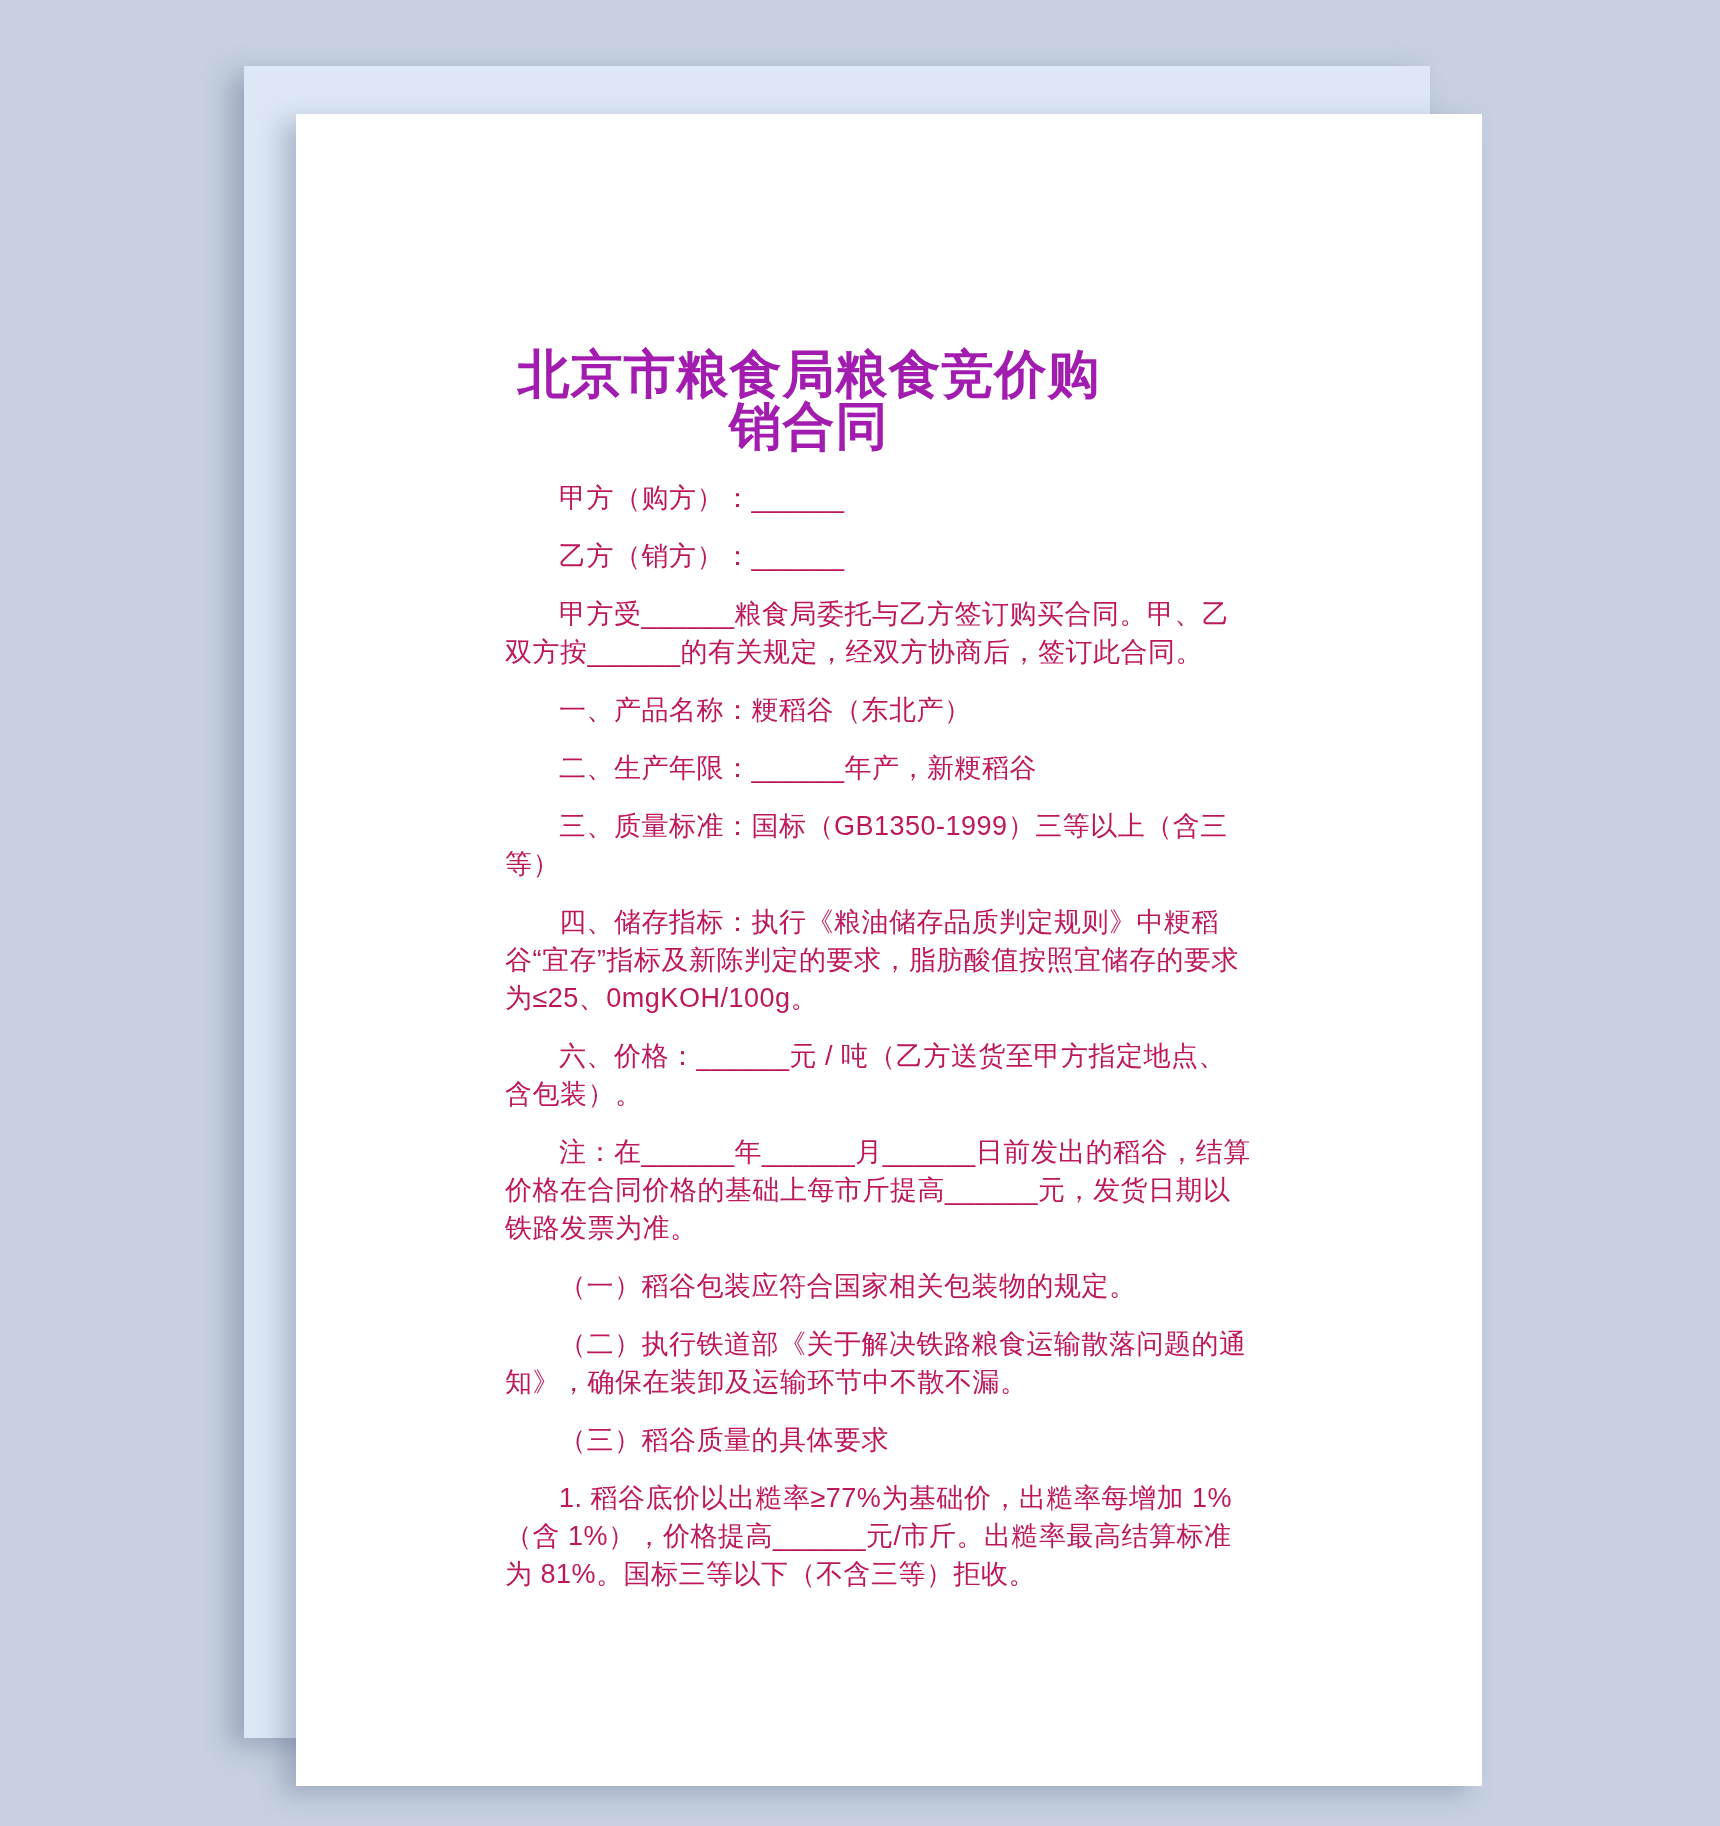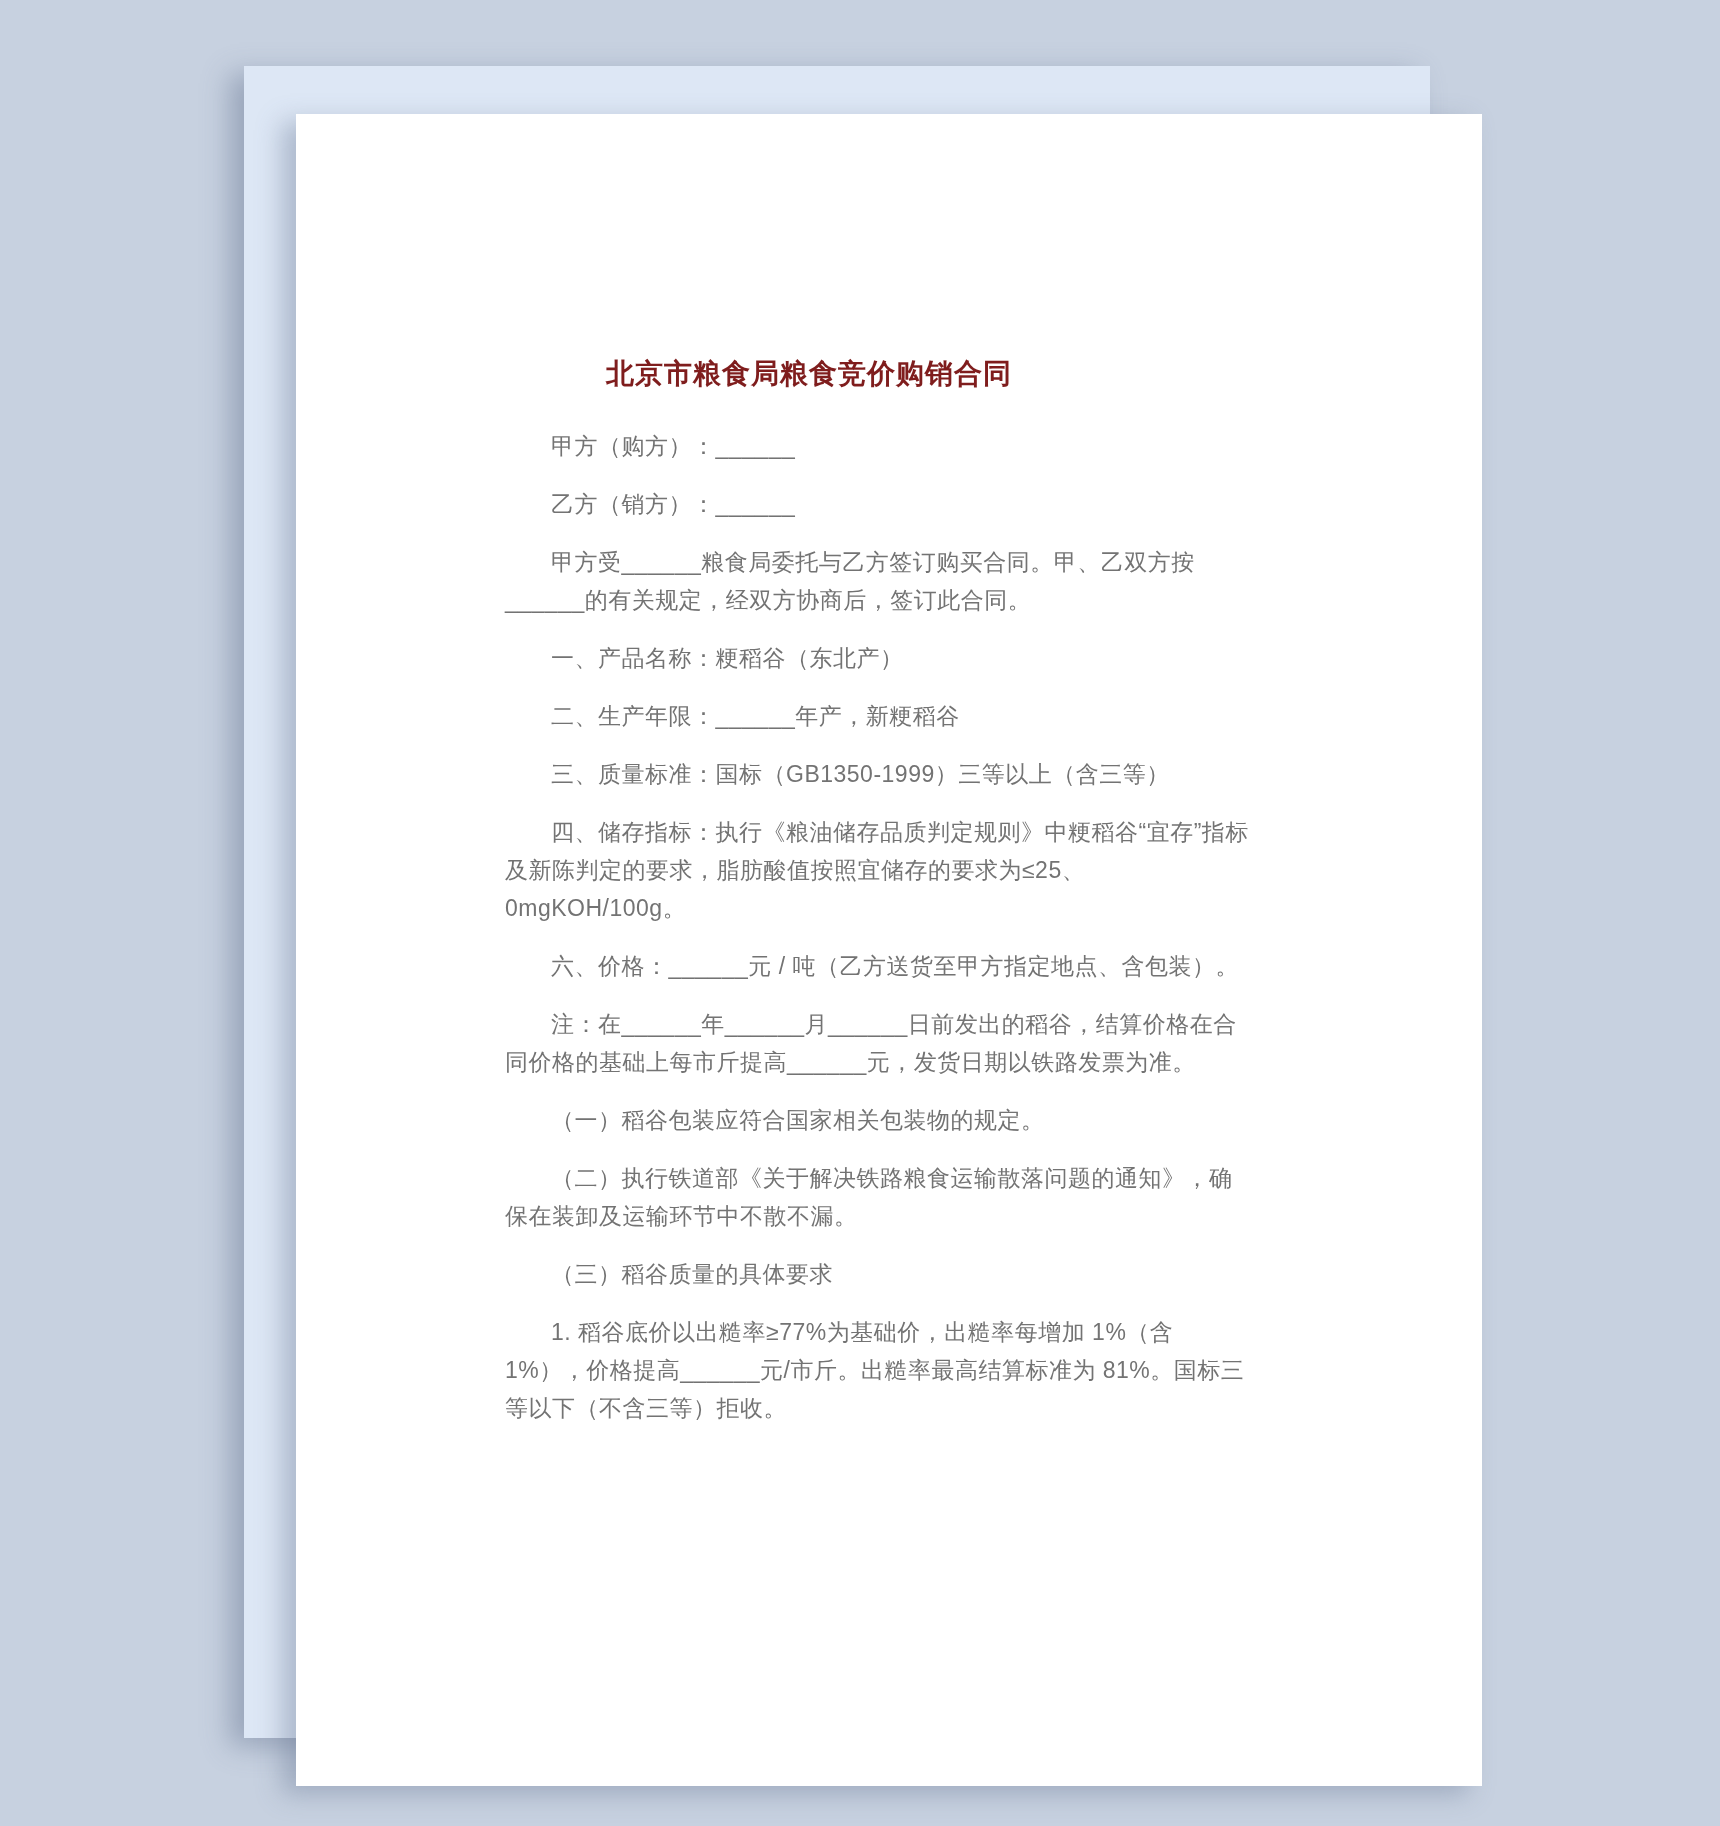--- a/index.html
+++ b/index.html
@@ -30,34 +30,34 @@
     background: #ffffff;
     box-shadow: -14px 8px 24px rgba(95, 110, 140, 0.38);
   }
   .content {
     padding: 234px 229px 0 209px;
     color: #1c1c1c;
   }
   h1.doc-title {
     margin: 0 0 27px 0;
     padding-right: 140px;
-    font-size: 28px;
+    font-size: 52px;
     line-height: 52px;
     font-weight: 700;
     text-align: center;
     letter-spacing: 1px;
-    color: #7f1d1d;
+    color: #a21caf;
   }
   .para {
     margin: 20px 0;
-    font-size: 23px;
+    font-size: 27px;
     line-height: 38px;
     text-indent: 2em;
     letter-spacing: 0.5px;
-    color: #737373;
+    color: #be185d;
   }
   .bold { font-weight: 400; }
 </style>
 </head>
 <body>
 
 <div class="page-back"></div>
 
 <div class="page-front">
   <div class="content">

